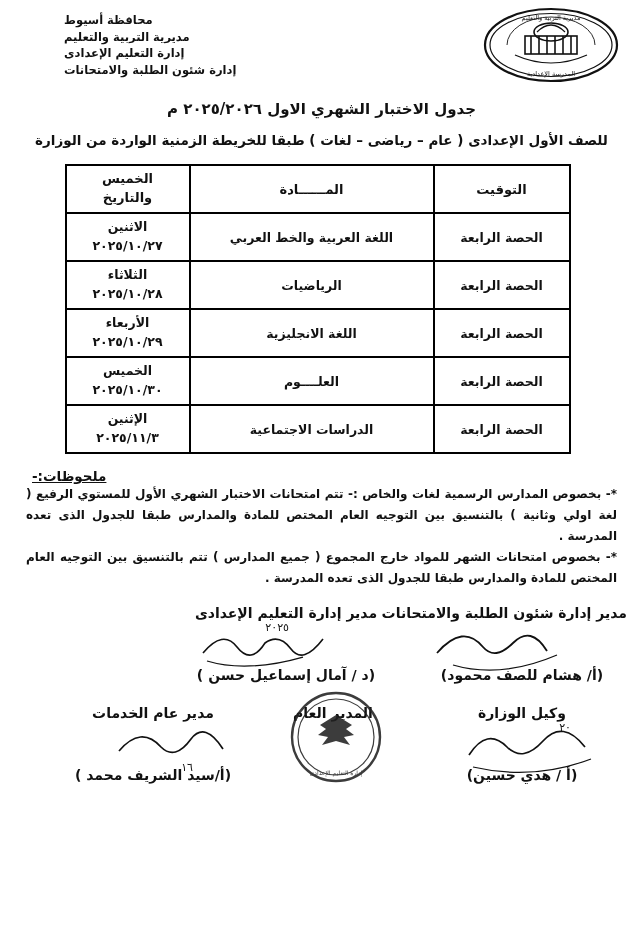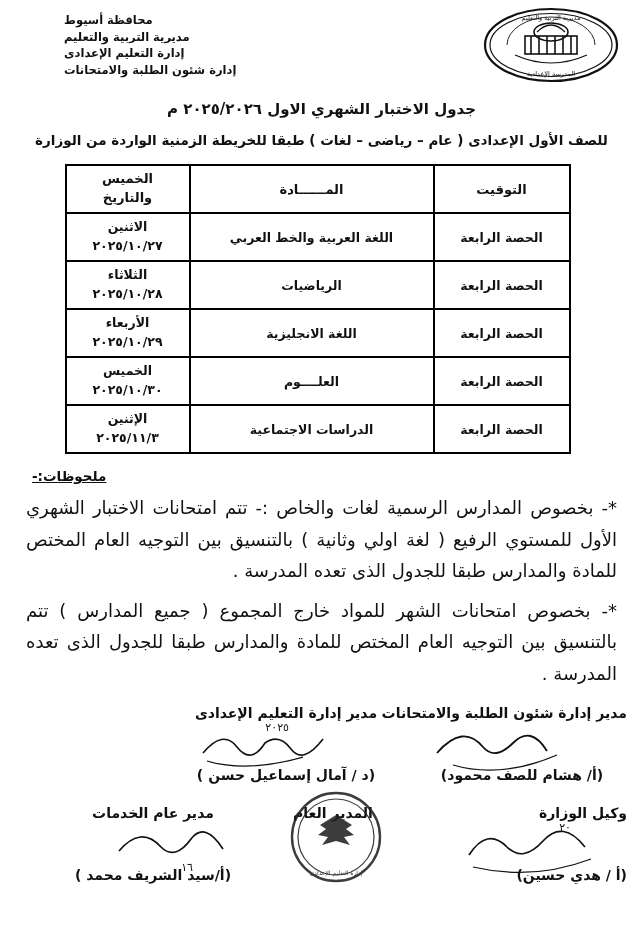--- a/index.html
+++ b/index.html
@@ -100,24 +100,23 @@
     direction: rtl;
   }
   .notes-title {
     text-align: left;
     font-size: 13.5px;
     font-weight: bold;
     text-decoration: underline;
     margin-left: 6px;
   }
   .note {
-    font-size: 18px;
-    font-weight: normal;
+    font-size: 12px;
+    font-weight: bold;
     line-height: 1.75;
-    margin-top: 8px;
     text-align: justify;
   }
 
   
   .signatures {
     position: relative;
     margin-top: 16px;
     height: 200px;
   }
   .sig-block {
@@ -125,21 +124,21 @@
     text-align: center;
     font-size: 14px;
     font-weight: bold;
     width: 210px;
   }
   .sig-role { white-space: nowrap; }
   .sig-name { white-space: nowrap; margin-top: 46px; }
 
   .sig-r1c1 { top: 0px;   right: 16px; }
   .sig-r1c2 { top: 0px;   right: 252px; }
-  .sig-r2c1 { top: 100px; right: 16px; text-align: right; }
+  .sig-r2c1 { top: 100px; right: 16px; }
   .sig-r2c2 { top: 100px; right: 205px; }
   .sig-r2c3 { top: 100px; right: 385px; }
 
   
   .scribble { position: absolute; pointer-events: none; }
 
   
   .stamp-center {
     position: absolute;
     top: 86px;

